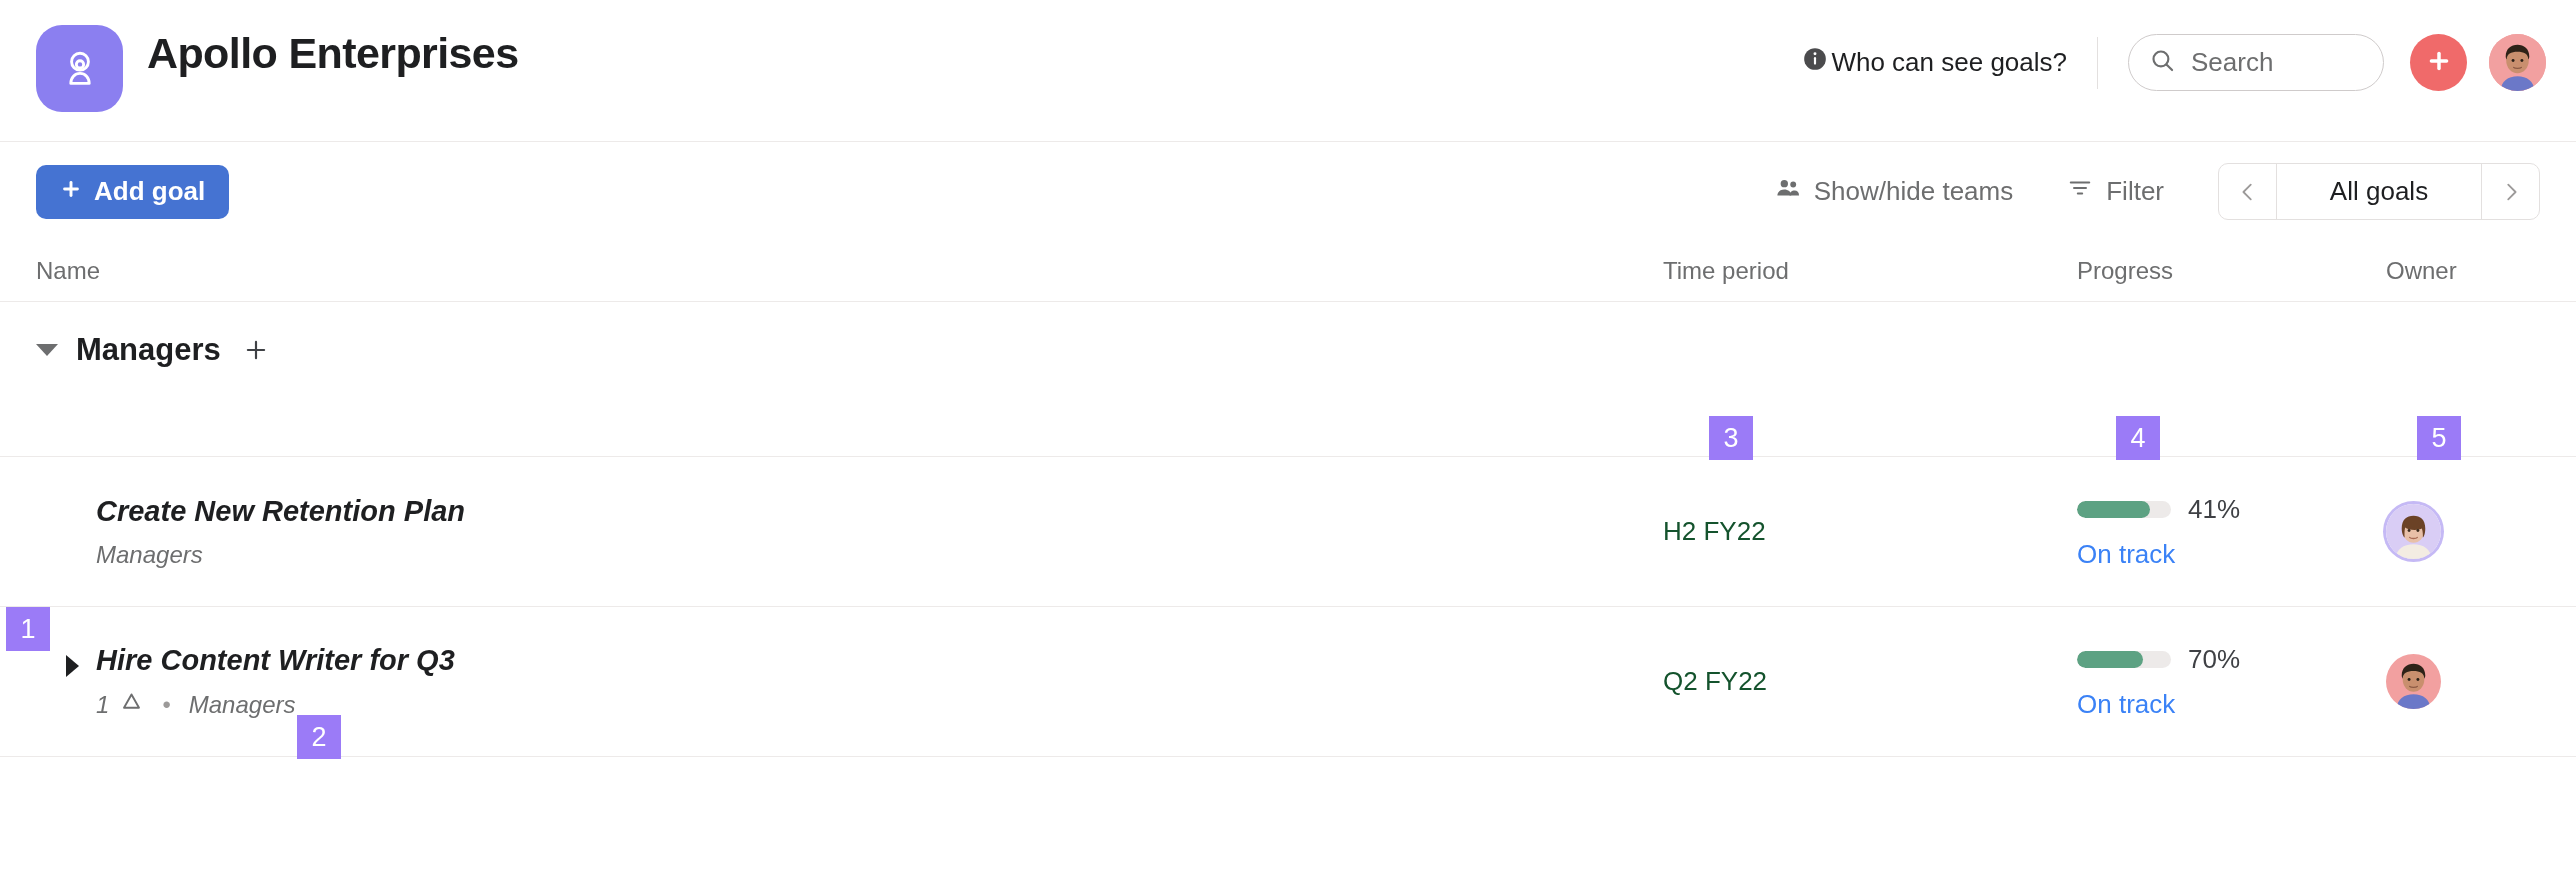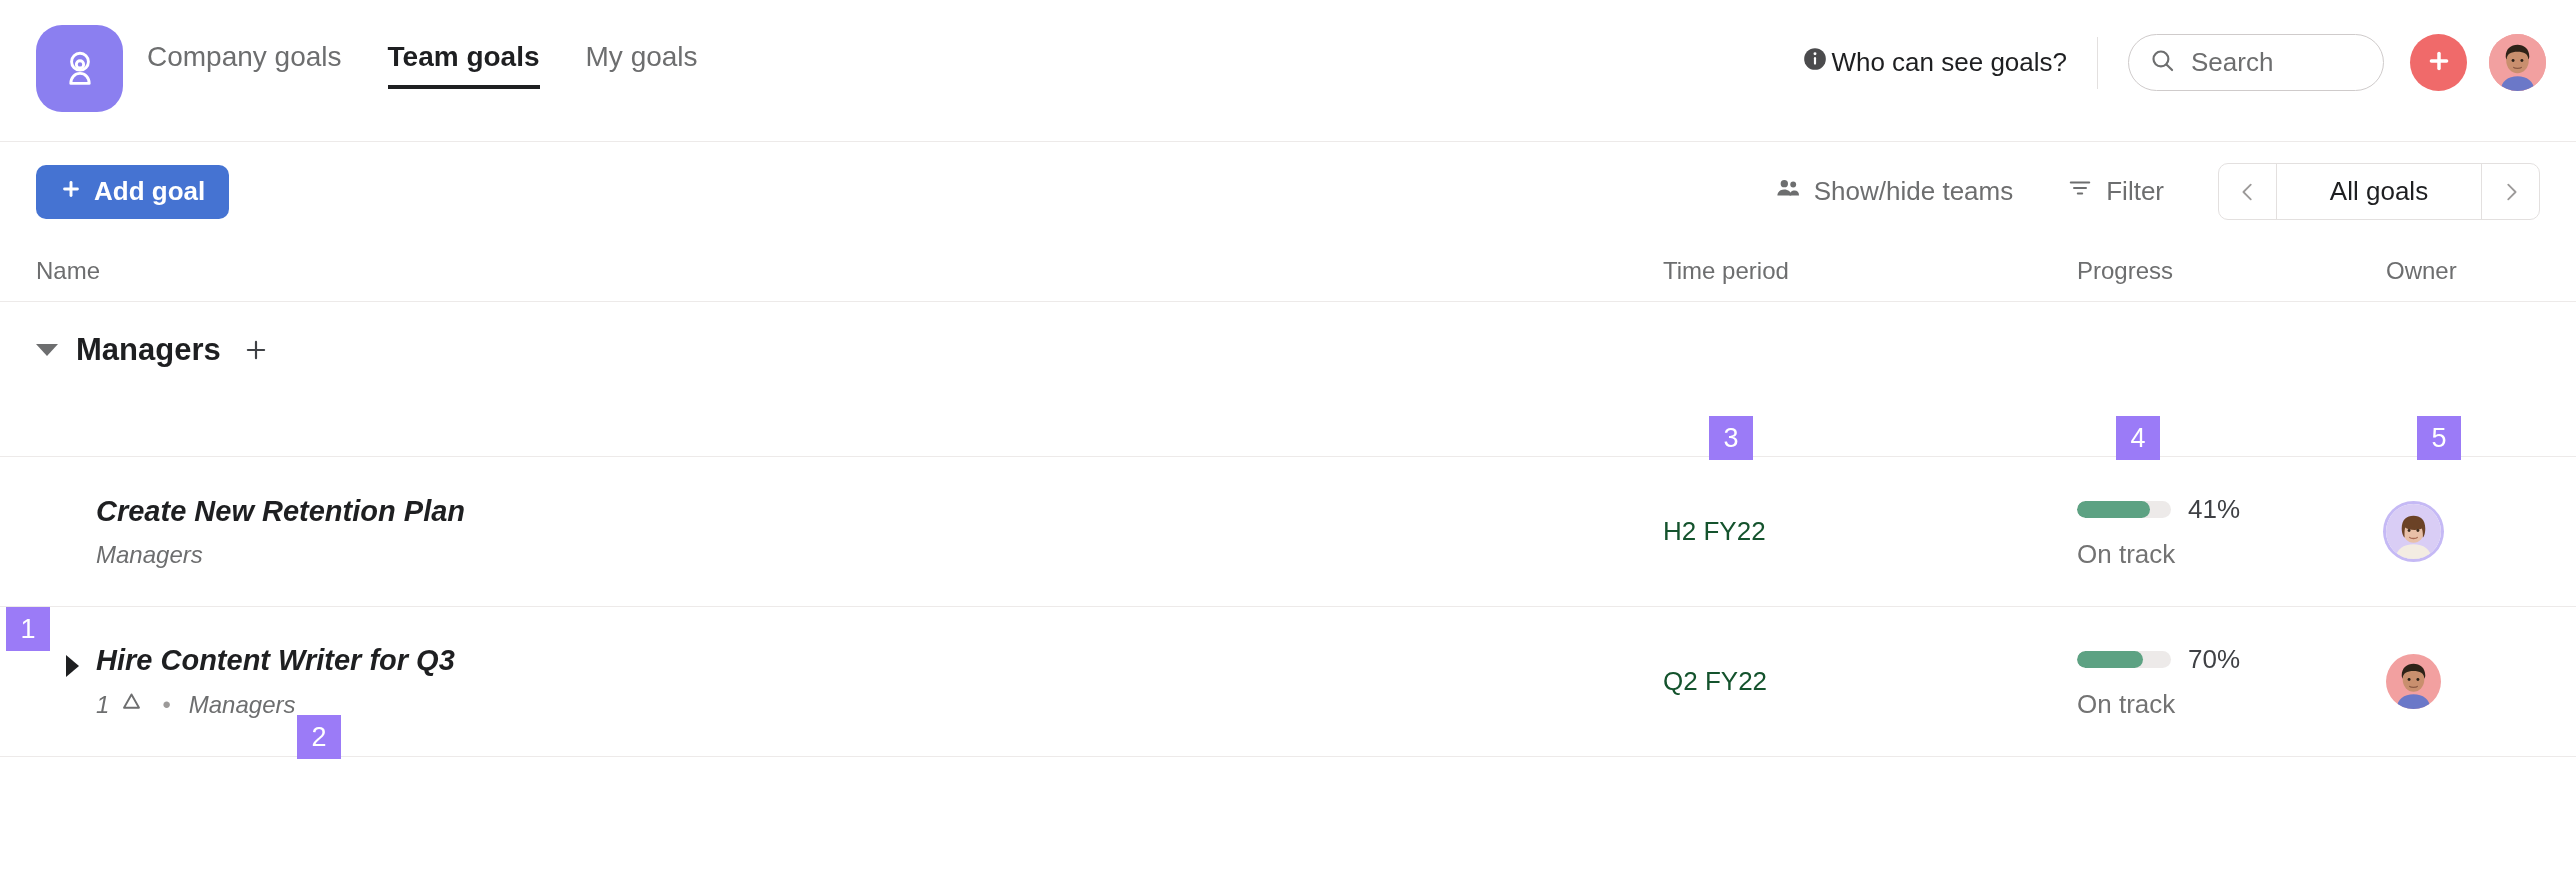--- a/index.html
+++ b/index.html
@@ -235,21 +235,21 @@
   .time-cell { flex: none; width: 414px; font-size: 26px; color: #14532d; white-space: nowrap; }
 
   .prog-cell { flex: none; width: 309px; }
   .prog-top { display: flex; align-items: center; gap: 17px; }
   .bar-track {
     width: 94px; height: 17px; border-radius: 9px;
     background: #edeae9; overflow: hidden; flex: none;
   }
   .bar-fill { height: 100%; border-radius: 9px; background: #5da283; }
   .prog-pct { font-size: 26px; color: #3f4145; }
-  .prog-status { margin-top: 14px; font-size: 26px; color: #737373; white-space: nowrap; }
+  .prog-status { margin-top: 14px; font-size: 26px; color: #3b82f6; white-space: nowrap; }
 
   .owner-cell { flex: none; width: 149px; display: flex; align-items: center; }
   .avatar-row {
     width: 55px; height: 55px; border-radius: 50%;
     overflow: hidden; position: relative; cursor: pointer;
   }
   .ring { box-shadow: 0 0 0 3px #c5b9f5; }
 
   .table-bottom { border-top: 1px solid #edeae9; }
 
@@ -275,25 +275,21 @@
     <div class="brand-block">
       <div class="app-logo">
         <svg width="46" height="46" viewBox="0 0 24 24" fill="none" stroke="#ffffff" stroke-width="1.5" stroke-linecap="round" stroke-linejoin="round">
           <circle cx="12" cy="8.2" r="4.4"></circle>
           <circle cx="12" cy="9.6" r="1.9"></circle>
           <path d="M7.2 19.5c0-3.1 2.1-5.2 4.8-5.2s4.8 2.1 4.8 5.2z"></path>
         </svg>
       </div>
 
       <div class="title-col">
-        <div class="tabs">
-          <div class="tab">Company goals</div>
-          <div class="tab active">Team goals</div>
-          <div class="tab">My goals</div>
-        </div>
+        <div class="app-title">Apollo Enterprises</div>
       </div>
     </div>
 
     <div class="topbar-right">
 
       <div class="who-link">
         <span>
           <svg width="26" height="26" viewBox="0 0 24 24">
             <circle cx="12" cy="12" r="10" fill="#4b4b4d"></circle>
             <rect x="11" y="10.2" width="2" height="7" rx="1" fill="#fff"></rect>

